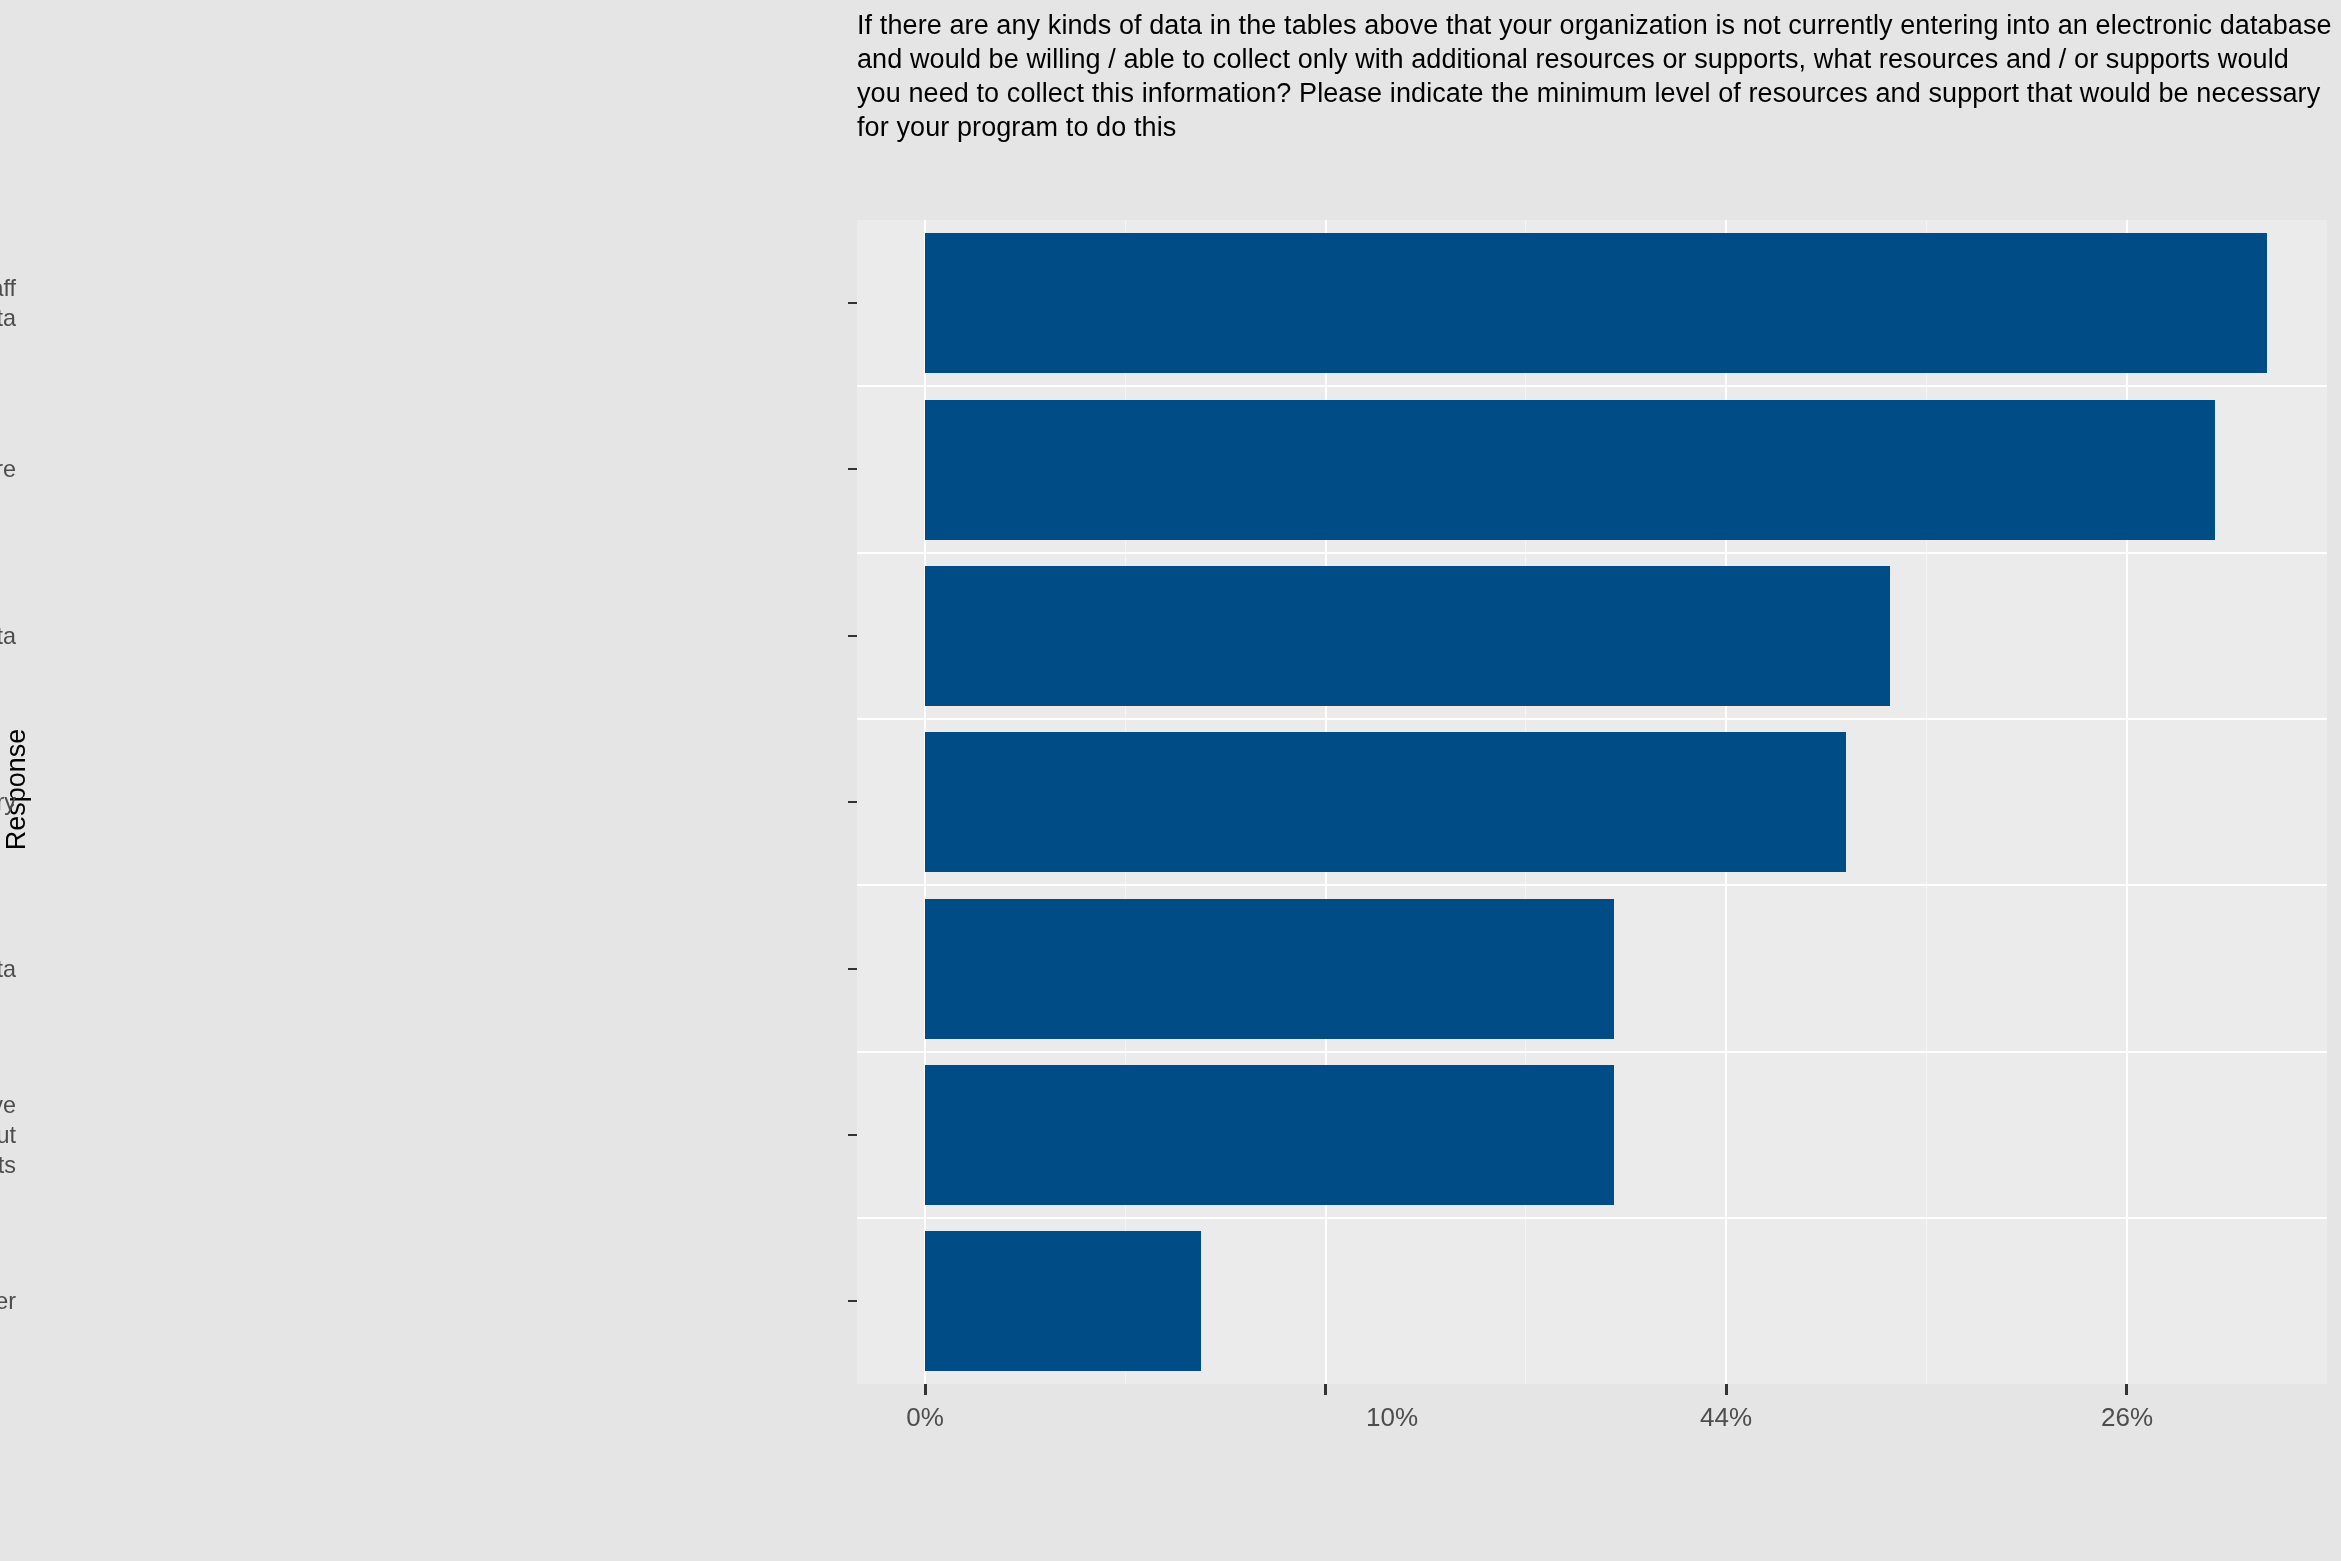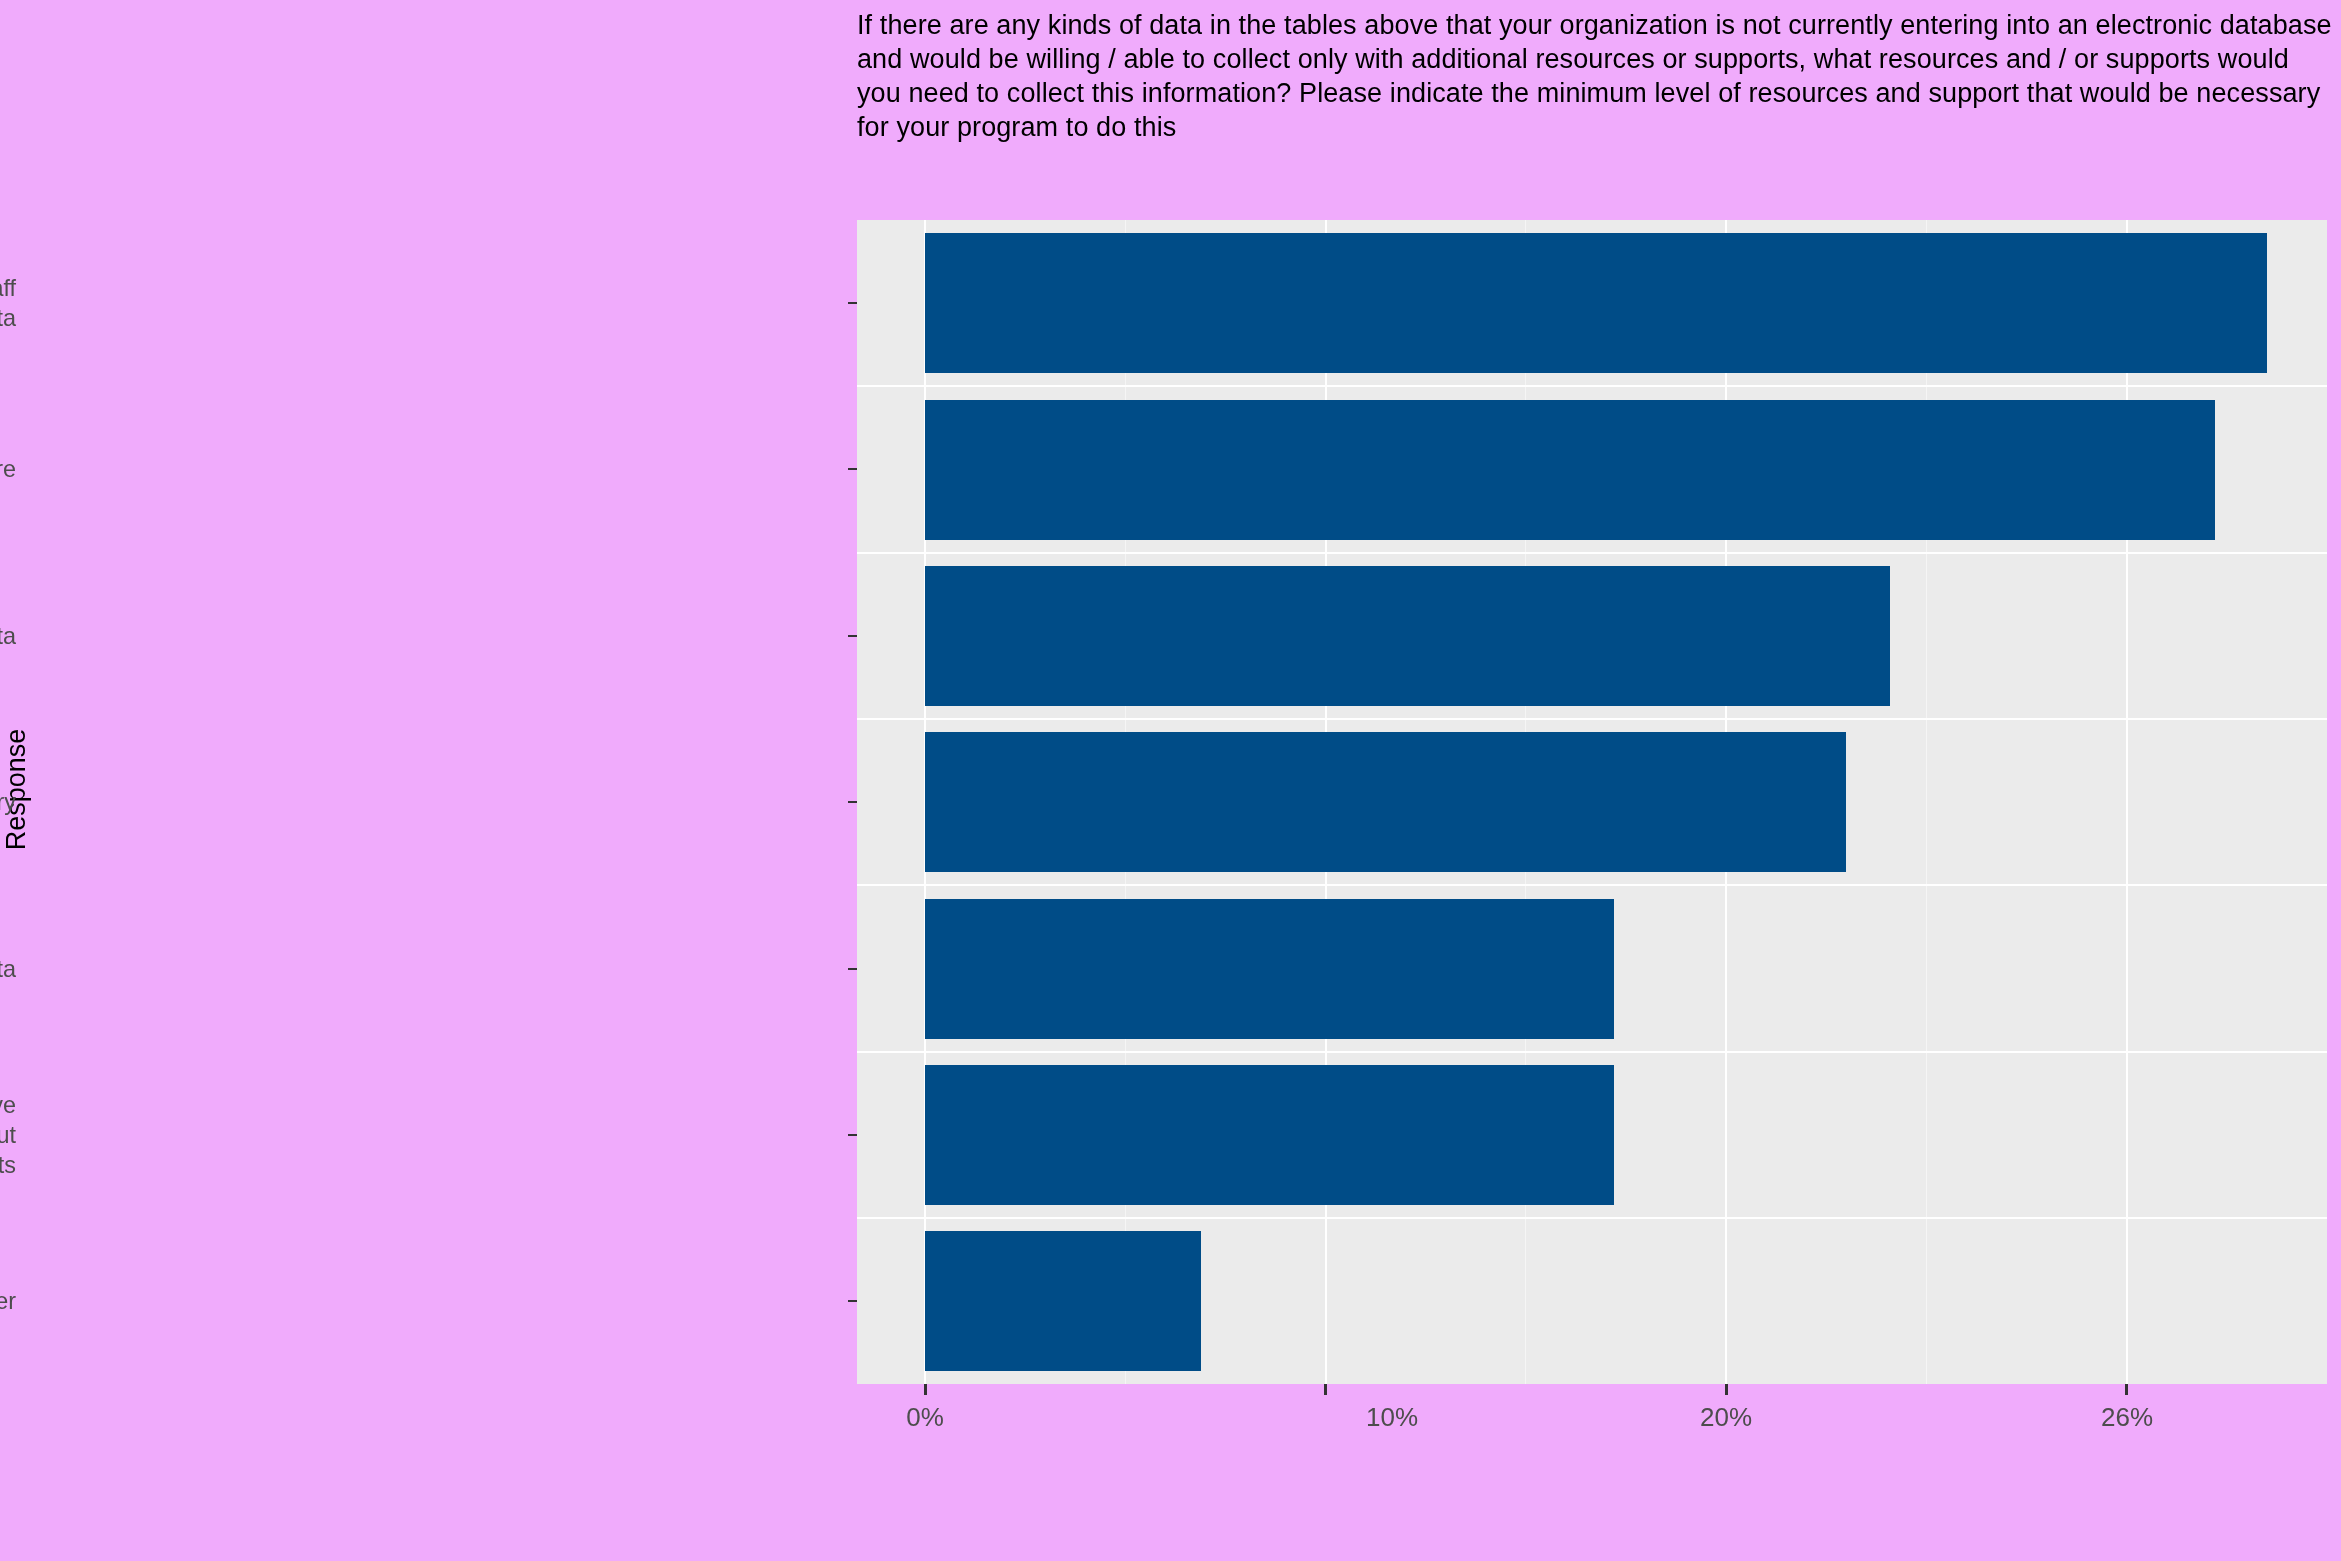--- a/index.html
+++ b/index.html
@@ -7,21 +7,21 @@
     width: 2342px;
     height: 1561px;
     background: #ffffff;
     font-family: "Liberation Sans", sans-serif;
     overflow: hidden;
   }
   #root {
     position: relative;
     width: 2342px;
     height: 1561px;
-    background: #f0abfc;
+    background: #e5e5e5;
   }
 
   
   #chart-title {
     position: absolute;
     left: 857px;
     top: 7.8px;
     width: 1477px;
     font-size: 27px;
     line-height: 34px;
@@ -190,20 +190,20 @@
       <div class="ytick-mark" style="top: 1134px;"></div>
       <div class="ytick-label" style="top: 1286px;">Prefer not to answer</div>
       <div class="ytick-mark" style="top: 1300px;"></div>
     </div>
   <div id="x-ticks">
       <div class="xtick-mark" style="left: 924px;"></div>
       <div class="xtick-label" style="left: 925px;">0%</div>
       <div class="xtick-mark" style="left: 1324px;"></div>
       <div class="xtick-label" style="left: 1392px;">10%</div>
       <div class="xtick-mark" style="left: 1725px;"></div>
-      <div class="xtick-label" style="left: 1726px;">20%</div>
+      <div class="xtick-label" style="left: 1726px;">44%</div>
       <div class="xtick-mark" style="left: 2125px;"></div>
       <div class="xtick-label" style="left: 2127px;">26%</div>
     </div>
 
 
 </div>
 
 
 </body></html>

